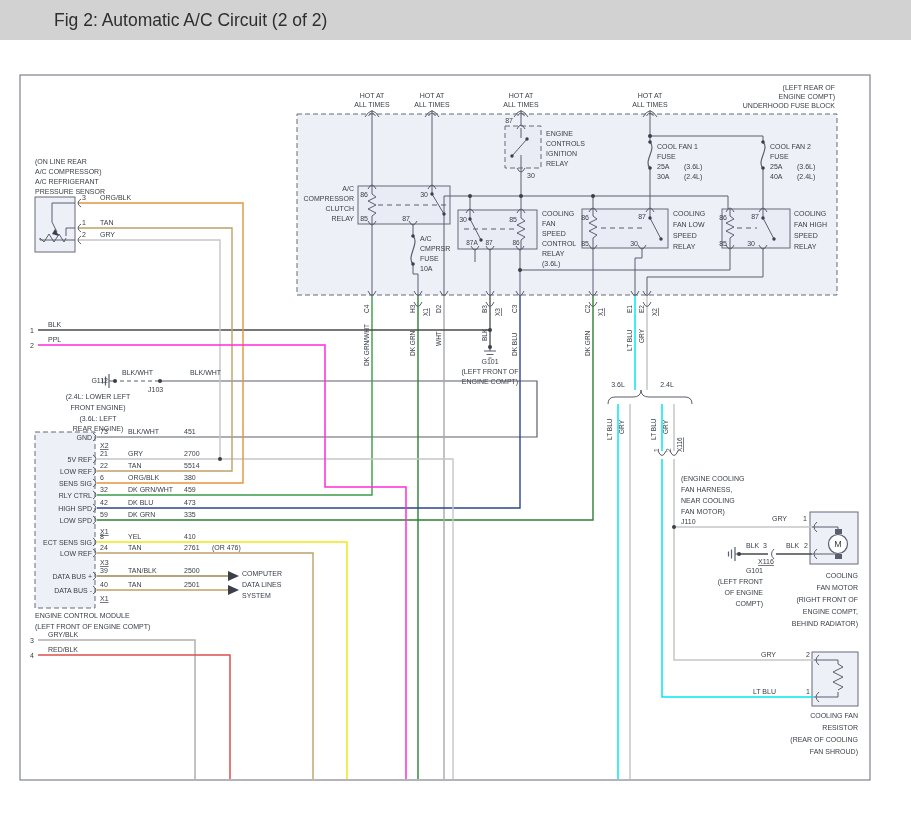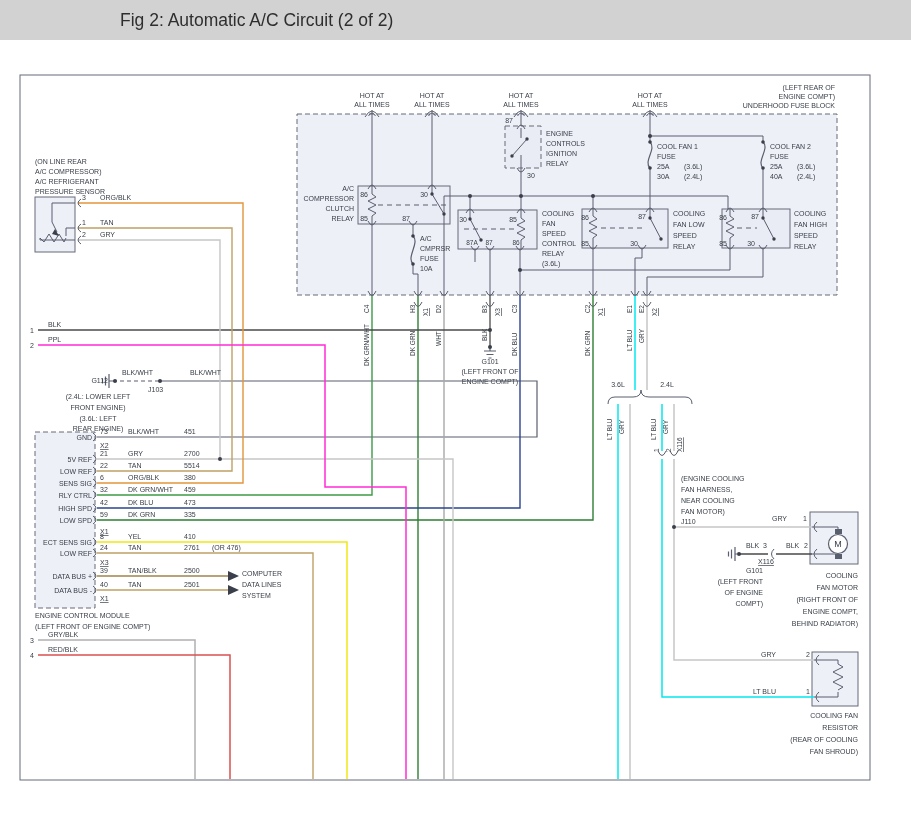--- a/index.html
+++ b/index.html
@@ -1,18 +1,18 @@
 <!DOCTYPE html>
 <html><head>
 <meta charset="utf-8">
 <style>
   html,body{margin:0;padding:0;background:#ffffff;}
   body{width:911px;height:819px;position:relative;font-family:"Liberation Sans",sans-serif;}
   .titlebar{position:absolute;top:0;left:0;width:911px;height:40px;background:#d2d2d2;}
-  .titlebar span{display:block;padding-left:120px;line-height:40px;font-size:17.5px;color:#2e2e2e;}
+  .titlebar span{display:block;padding-left:54px;line-height:40px;font-size:17.5px;color:#2e2e2e;}
   svg{position:absolute;top:0;left:0;}
   text{font-family:"Liberation Sans",sans-serif;}
 </style>
 </head>
 <body>
 
 <div class="titlebar">
   <span>Fig 2: Automatic A/C Circuit (2 of 2)</span>
 </div>
 

